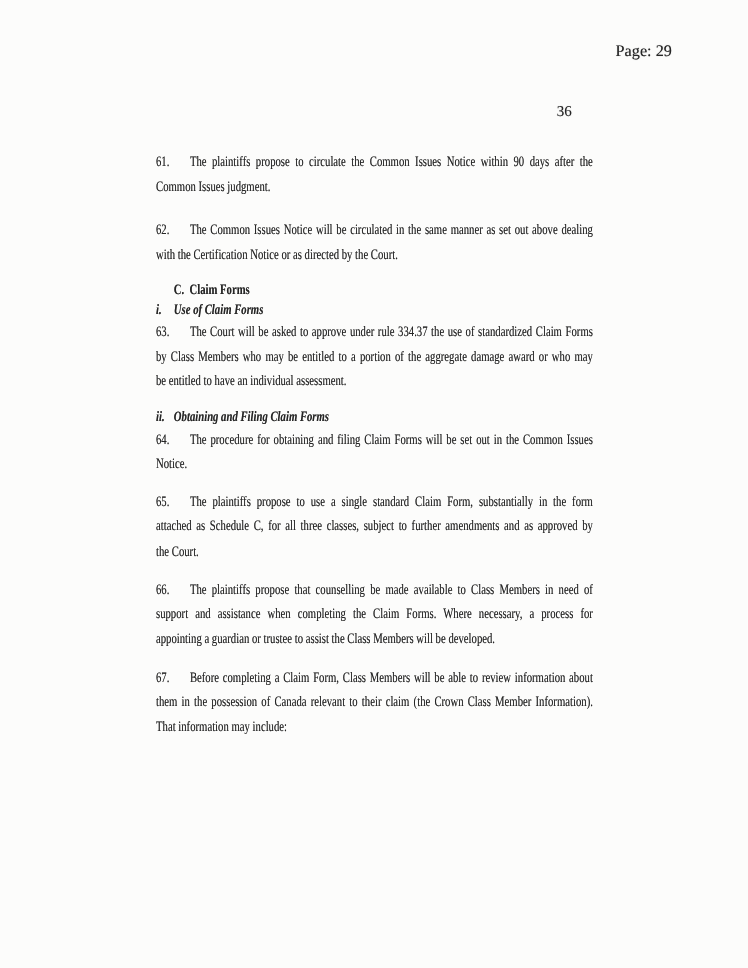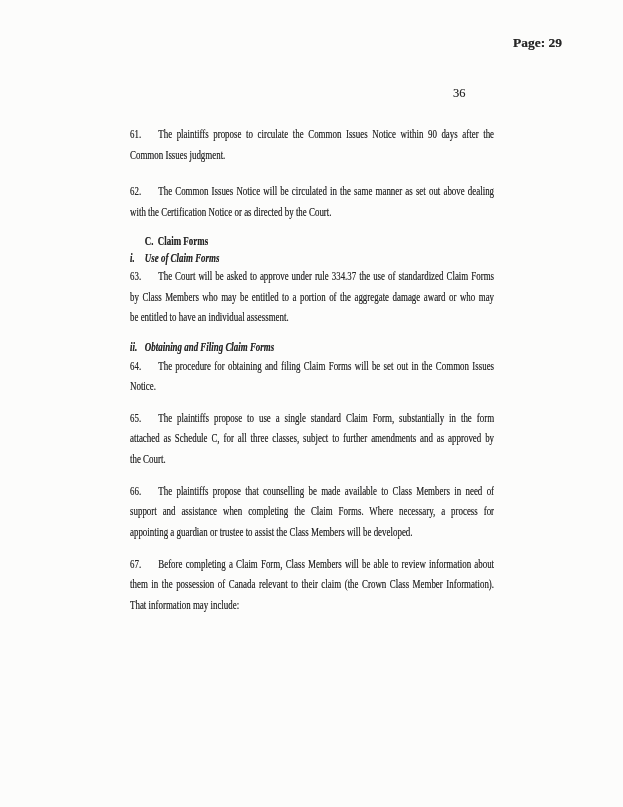--- a/index.html
+++ b/index.html
@@ -12,25 +12,24 @@
     font-family: "Liberation Serif", "DejaVu Serif", serif;
     color: #262626;
     text-shadow: 0 0 0.6px rgba(50,50,50,0.55);
   }
   .header-page-label {
     position: absolute;
     left: 513px;
     top: 35px;
     font-size: 13.5px;
     white-space: nowrap;
-    font-weight: bold;
   }
   .doc-page-number {
     position: absolute;
-    left: 453px;
+    left: 464px;
     top: 86px;
     font-size: 12.5px;
   }
   .doc-body {
     position: absolute;
     left: 130px;
     top: 124px;
     width: 490px;
     font-size: 12px;
     transform: scaleX(0.743);

